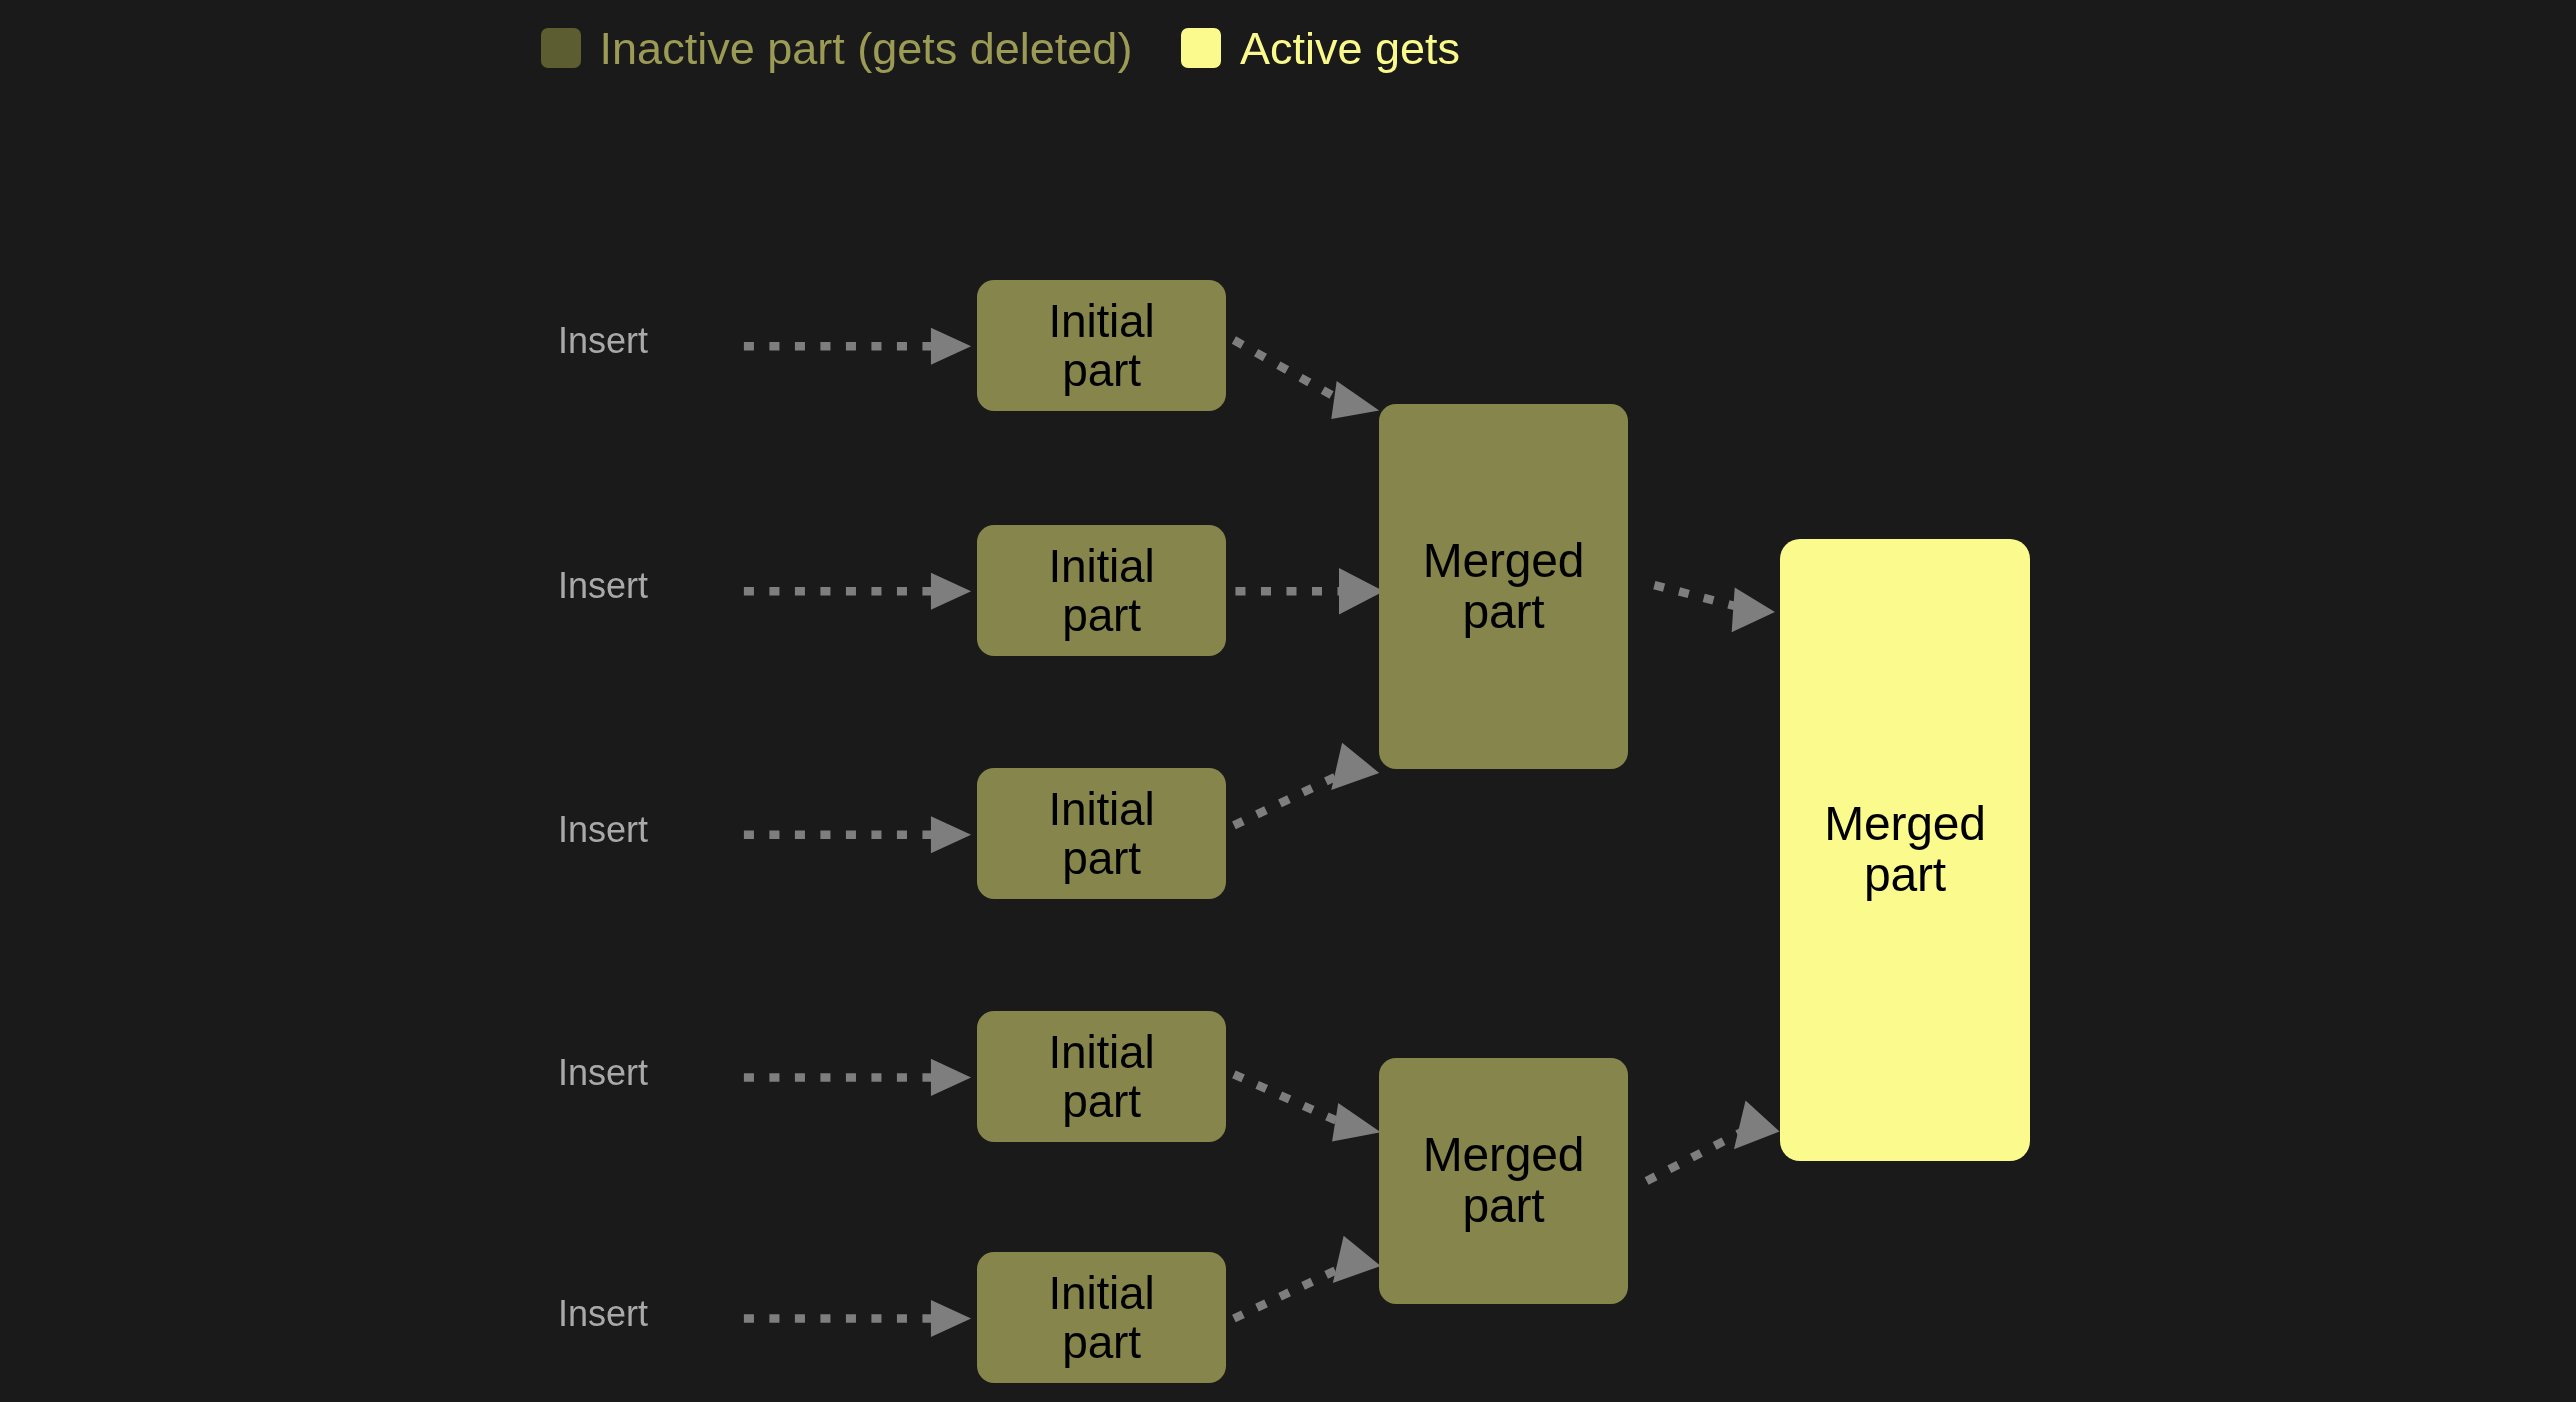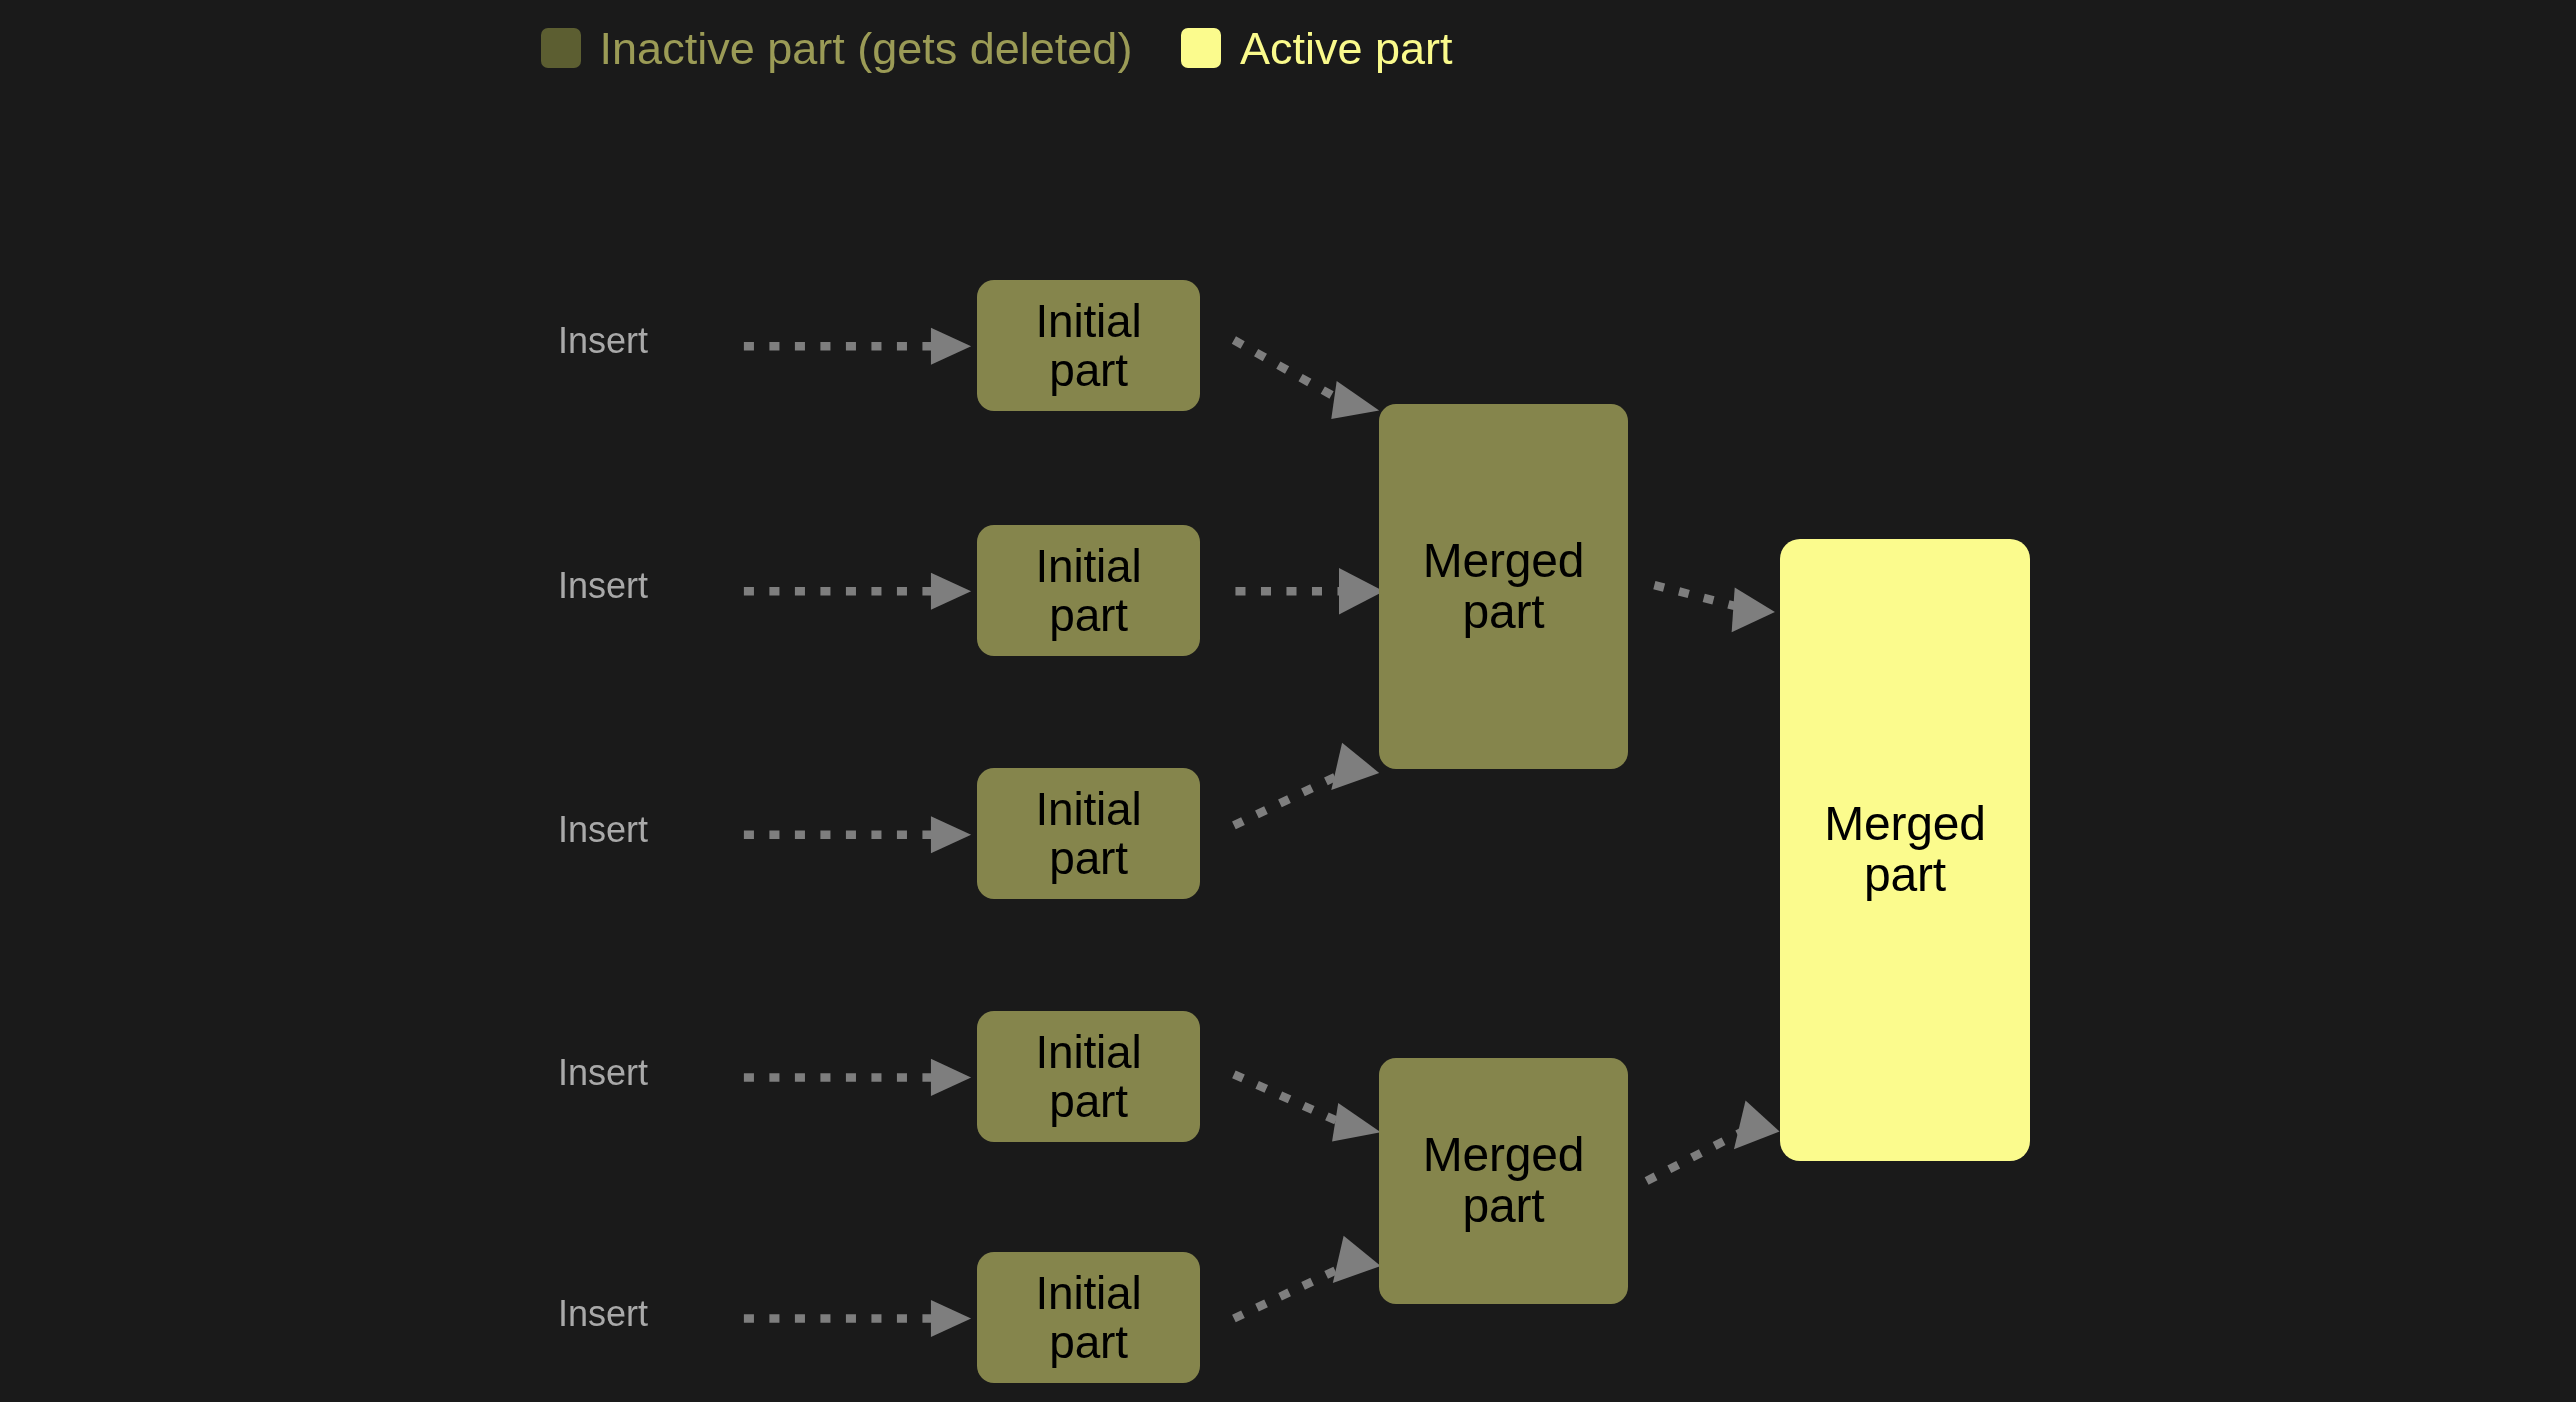--- a/index.html
+++ b/index.html
@@ -64,21 +64,21 @@
     color: #000000;
     border-radius: 17px;
     box-sizing: border-box;
     line-height: 1.06;
     letter-spacing: -0.2px;
   }
   .node.inactive { background: #85854c; }
   .node.active   { background: #fbfb8d; }
 
   .node-initial {
-    width: 223px;
+    width: 249px;
     height: 131px;
     font-size: 46px;
     padding: 0 7.7px;
   }
   .node-merged-small {
     width: 249px;
     height: 365px;
     font-size: 48px;
   }
   .node-merged-small2 {
@@ -128,21 +128,21 @@
 <div id="canvas">
 
   <div class="legend">
     <div class="legend-item">
       <span class="legend-swatch inactive"></span>
       <span class="legend-label inactive">Inactive part (gets deleted)</span>
     </div>
     <span class="legend-gap"></span>
     <div class="legend-item">
       <span class="legend-swatch active"></span>
-      <span class="legend-label active">Active part</span>
+      <span class="legend-label active">Active gets</span>
     </div>
   </div>
 
   <svg id="arrows" viewBox="0 0 3332 1814" width="2576" height="1402">
 
     <g>
       <line class="arrow-line" x1="962" y1="448" x2="1210" y2="448"></line>
       <polygon class="arrow-head" points="1204,424 1256,448 1204,472"></polygon>
     </g>
     <g>

